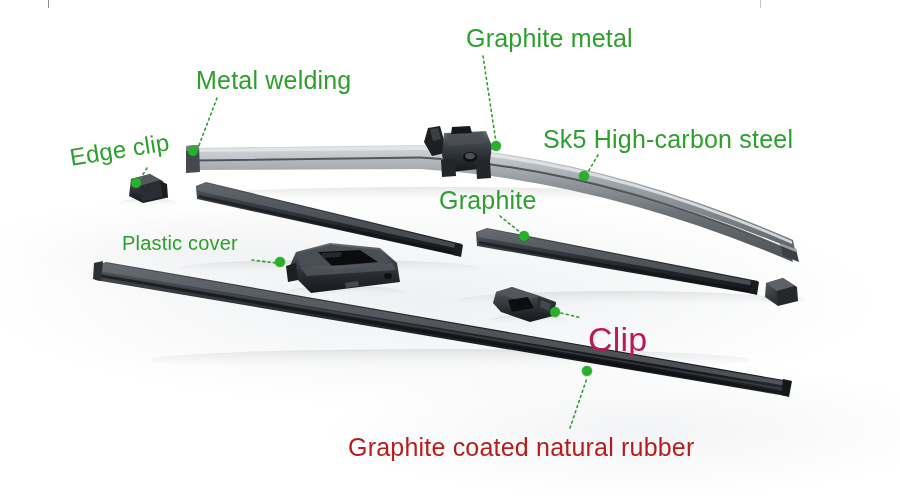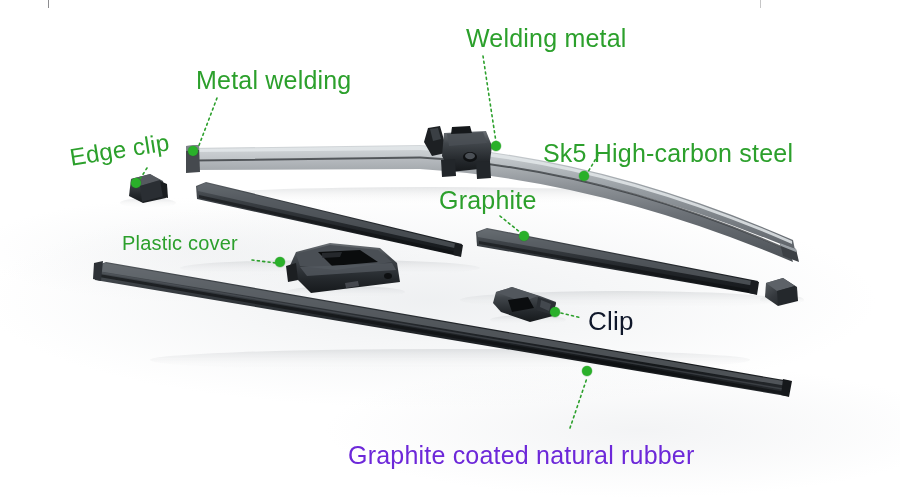--- a/index.html
+++ b/index.html
@@ -218,30 +218,30 @@
         <line x1="598" y1="155" x2="588" y2="172"></line>
         <line x1="500" y1="216" x2="521" y2="233"></line>
         <line x1="252" y1="260" x2="276" y2="263"></line>
         <line x1="561" y1="313" x2="582" y2="318"></line>
         <line x1="570" y1="428" x2="587" y2="378"></line>
       </g>
   </svg>
 
   <div id="callouts">
       <div class="dot" style="left: 491px; top: 141px; width: 10px; height: 10px; background: rgb(42, 176, 42);"></div>
-      <div class="lbl" style="left: 466px; top: 26px; font-size: 25px; color: rgb(44, 160, 44);">Welding  metal</div>
+      <div class="lbl" style="left: 466px; top: 26px; font-size: 25px; color: rgb(44, 160, 44);">Graphite  metal</div>
       <div class="dot" style="left: 188px; top: 146px; width: 10px; height: 10px; background: rgb(42, 176, 42);"></div>
       <div class="lbl" style="left: 196px; top: 68px; font-size: 25px; color: rgb(44, 160, 44);">Metal welding</div>
       <div class="dot" style="left: 131px; top: 178px; width: 10px; height: 10px; background: rgb(42, 176, 42);"></div>
       <div class="lbl" style="left: 68px; top: 146px; font-size: 24px; color: rgb(44, 160, 44); transform: rotate(-9deg); transform-origin: left top;">Edge clip</div>
       <div class="dot" style="left: 579px; top: 171px; width: 10px; height: 10px; background: rgb(42, 176, 42);"></div>
-      <div class="lbl" style="left: 543px; top: 127px; font-size: 25px; color: rgb(44, 160, 44); margin-top: 14px;">Sk5 High-carbon steel</div>
+      <div class="lbl" style="left: 543px; top: 127px; font-size: 25px; color: rgb(44, 160, 44);">Sk5 High-carbon steel</div>
       <div class="dot" style="left: 519px; top: 231px; width: 10px; height: 10px; background: rgb(42, 176, 42);"></div>
       <div class="lbl" style="left: 439px; top: 188px; font-size: 25px; color: rgb(44, 160, 44);">Graphite</div>
       <div class="dot" style="left: 275px; top: 257px; width: 10px; height: 10px; background: rgb(42, 176, 42);"></div>
       <div class="lbl" style="left: 122px; top: 233px; font-size: 20px; color: rgb(44, 160, 44);">Plastic  cover</div>
       <div class="dot" style="left: 550px; top: 307px; width: 10px; height: 10px; background: rgb(42, 176, 42);"></div>
-      <div class="lbl" style="left: 588px; top: 308px; font-size: 26px; color: #0f172a;">Clip</div>
+      <div class="lbl" style="left: 588px; top: 322px; font-size: 34px; color: #be185d;">Clip</div>
       <div class="dot" style="left: 582px; top: 366px; width: 10px; height: 10px; background: rgb(42, 176, 42);"></div>
-      <div class="lbl" style="left: 348px; top: 435px; font-size: 25px; color: #6d28d9; margin-top: 8px;">Graphite  coated  natural  rubber</div>
+      <div class="lbl" style="left: 348px; top: 435px; font-size: 25px; color: #b91c1c;">Graphite  coated  natural  rubber</div>
     </div>
 
 </div>
 
 </body></html>

